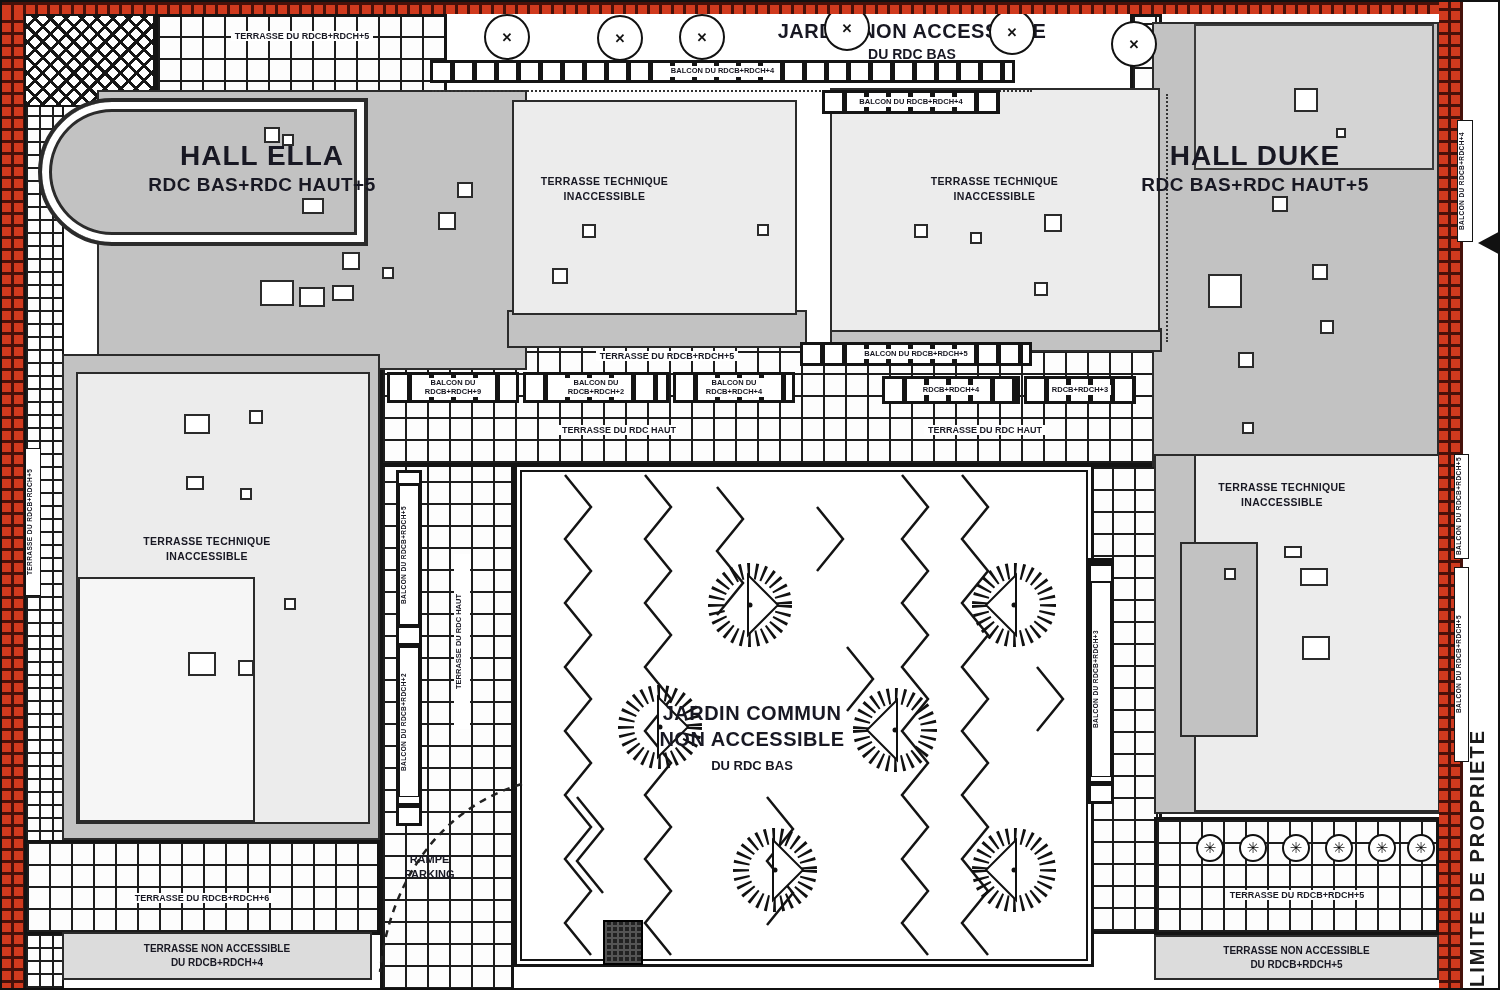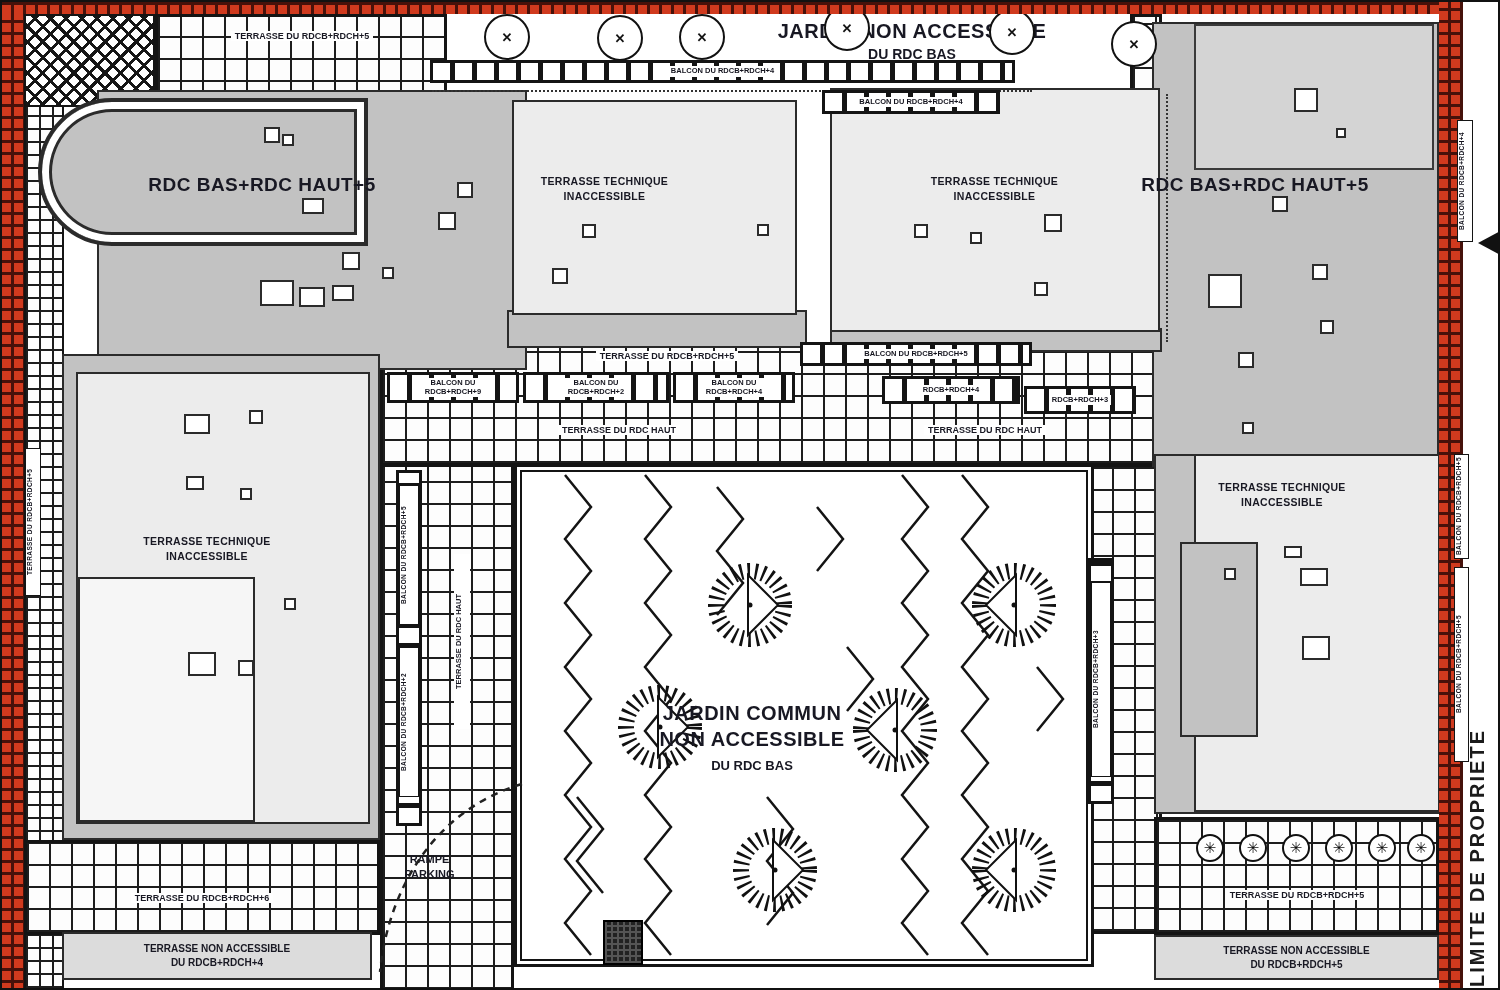--- a/index.html
+++ b/index.html
@@ -169,21 +169,23 @@
   <div class="abs dotline-h" style="left:430px; top:88px; width:600px; height:0;"></div>
   <div class="abs strip" style="left:820px; top:88px; width:178px; height:24px;">
     <span class="chip">BALCON DU RDCB+RDCH+4</span>
   </div>
   <div class="abs dotline-v" style="left:1164px; top:92px; width:0; height:248px;"></div>
 
   <div class="abs rowflex" style="left:160px; top:26px; width:280px; height:16px;">
     <span class="gchip">TERRASSE DU RDCB+RDCH+5</span>
   </div>
 
+  <div class="abs lbl hall-name" style="left:105px; top:138px; width:310px;">HALL ELLA</div>
   <div class="abs lbl hall-sub" style="left:70px; top:172px; width:380px;">RDC BAS+RDC HAUT+5</div>
+  <div class="abs lbl hall-name" style="left:1100px; top:138px; width:306px;">HALL DUKE</div>
   <div class="abs lbl hall-sub" style="left:1080px; top:172px; width:346px;">RDC BAS+RDC HAUT+5</div>
 
   <div class="abs lbl tech" style="left:500px; top:172px; width:205px;">
     <div>TERRASSE TECHNIQUE</div>
     <div>INACCESSIBLE</div>
   </div>
   <div class="abs lbl tech" style="left:890px; top:172px; width:205px;">
     <div>TERRASSE TECHNIQUE</div>
     <div>INACCESSIBLE</div>
   </div>
@@ -208,21 +210,21 @@
   </div>
   <div class="abs strip" style="left:521px; top:370px; width:146px; height:31px;">
     <span class="chip"><span>BALCON DU</span><br><span>RDCB+RDCH+2</span></span>
   </div>
   <div class="abs strip" style="left:671px; top:370px; width:122px; height:31px;">
     <span class="chip"><span>BALCON DU</span><br><span>RDCB+RDCH+4</span></span>
   </div>
   <div class="abs strip" style="left:880px; top:374px; width:138px; height:28px;">
     <span class="chip">RDCB+RDCH+4</span>
   </div>
-  <div class="abs strip" style="left:1022px; top:384px; width:112px; height:28px;">
+  <div class="abs strip" style="left:1022px; top:374px; width:112px; height:28px;">
     <span class="chip">RDCB+RDCH+3</span>
   </div>
 
   <div class="abs rowflex" style="left:532px; top:420px; width:170px; height:15px;">
     <span class="gchip">TERRASSE DU RDC HAUT</span>
   </div>
   <div class="abs rowflex" style="left:898px; top:420px; width:170px; height:15px;">
     <span class="gchip">TERRASSE DU RDC HAUT</span>
   </div>
 

